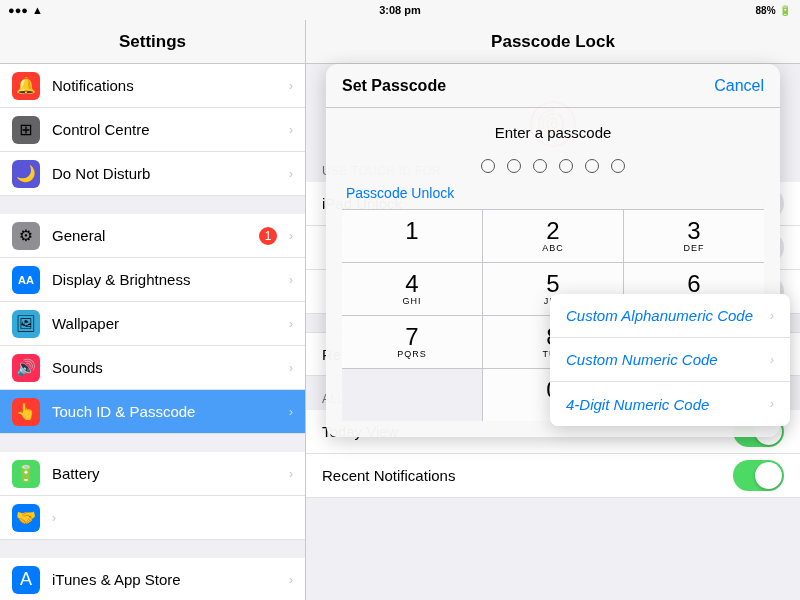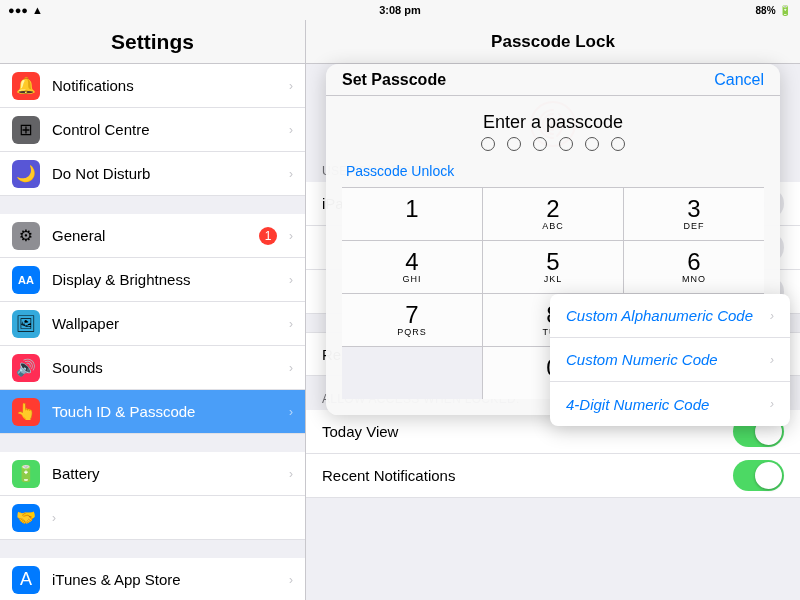--- a/index.html
+++ b/index.html
@@ -45,21 +45,21 @@
       flex-shrink: 0;
     }
 
     .sidebar-header {
       height: 44px;
       background: #f7f7f7;
       border-bottom: 1px solid #c8c7cc;
       display: flex;
       align-items: center;
       justify-content: center;
-      font-size: 21px;
+      font-size: 17px;
       font-weight: 600;
       color: #000;
     }
 
     .sidebar-item {
       display: flex;
       align-items: center;
       height: 44px;
       background: #fff;
       border-bottom: 1px solid #e0e0e5;
@@ -233,21 +233,21 @@
       overflow: visible;
       z-index: 20;
       box-shadow: 0 4px 20px rgba(0,0,0,0.2);
     }
 
     .dialog-header {
       display: flex;
       align-items: center;
       justify-content: space-between;
       padding: 0 16px;
-      height: 32px;
+      height: 44px;
       border-bottom: 1px solid #c8c7cc;
     }
     .dialog-header-title {
       font-size: 16px;
       font-weight: 600;
       color: #000;
     }
     .dialog-cancel-btn {
       font-size: 16px;
       color: #007aff;
@@ -255,23 +255,23 @@
     }
 
     .dialog-body {
       padding: 16px;
       display: flex;
       flex-direction: column;
       align-items: center;
     }
 
     .dialog-prompt {
-      font-size: 18px;
-      color: #000;
-      margin-bottom: 4px;
+      font-size: 15px;
+      color: #000;
+      margin-bottom: 18px;
     }
 
     .passcode-dots {
       display: flex;
       gap: 12px;
       margin-bottom: 8px;
     }
     .passcode-dot {
       width: 14px;
       height: 14px;

